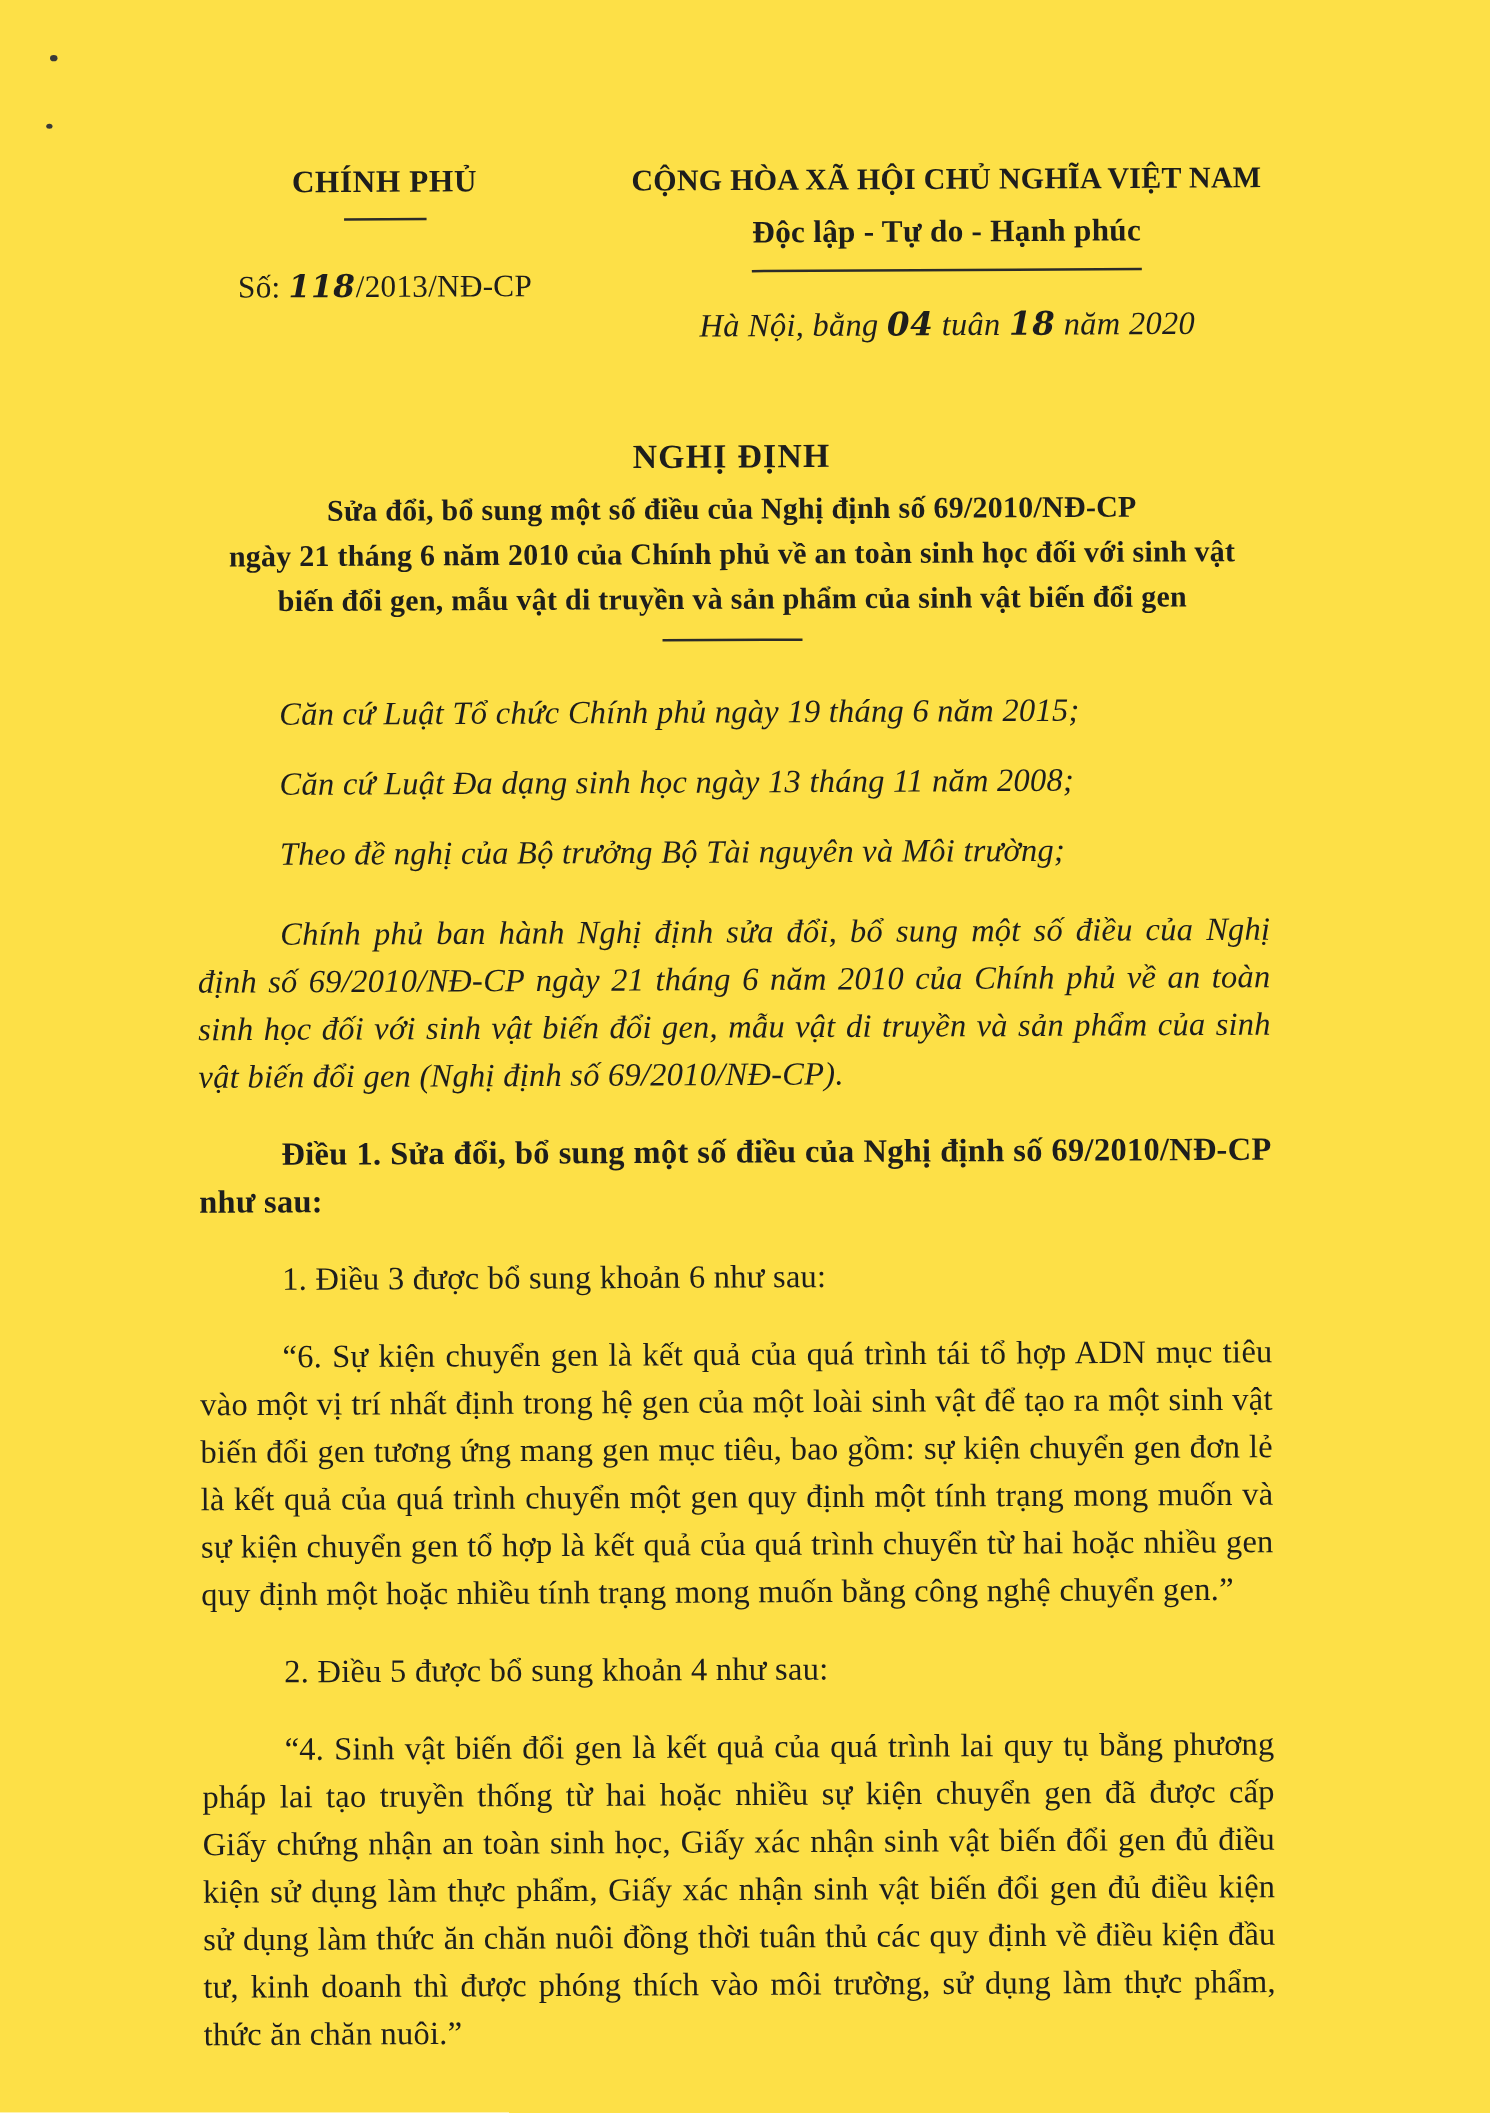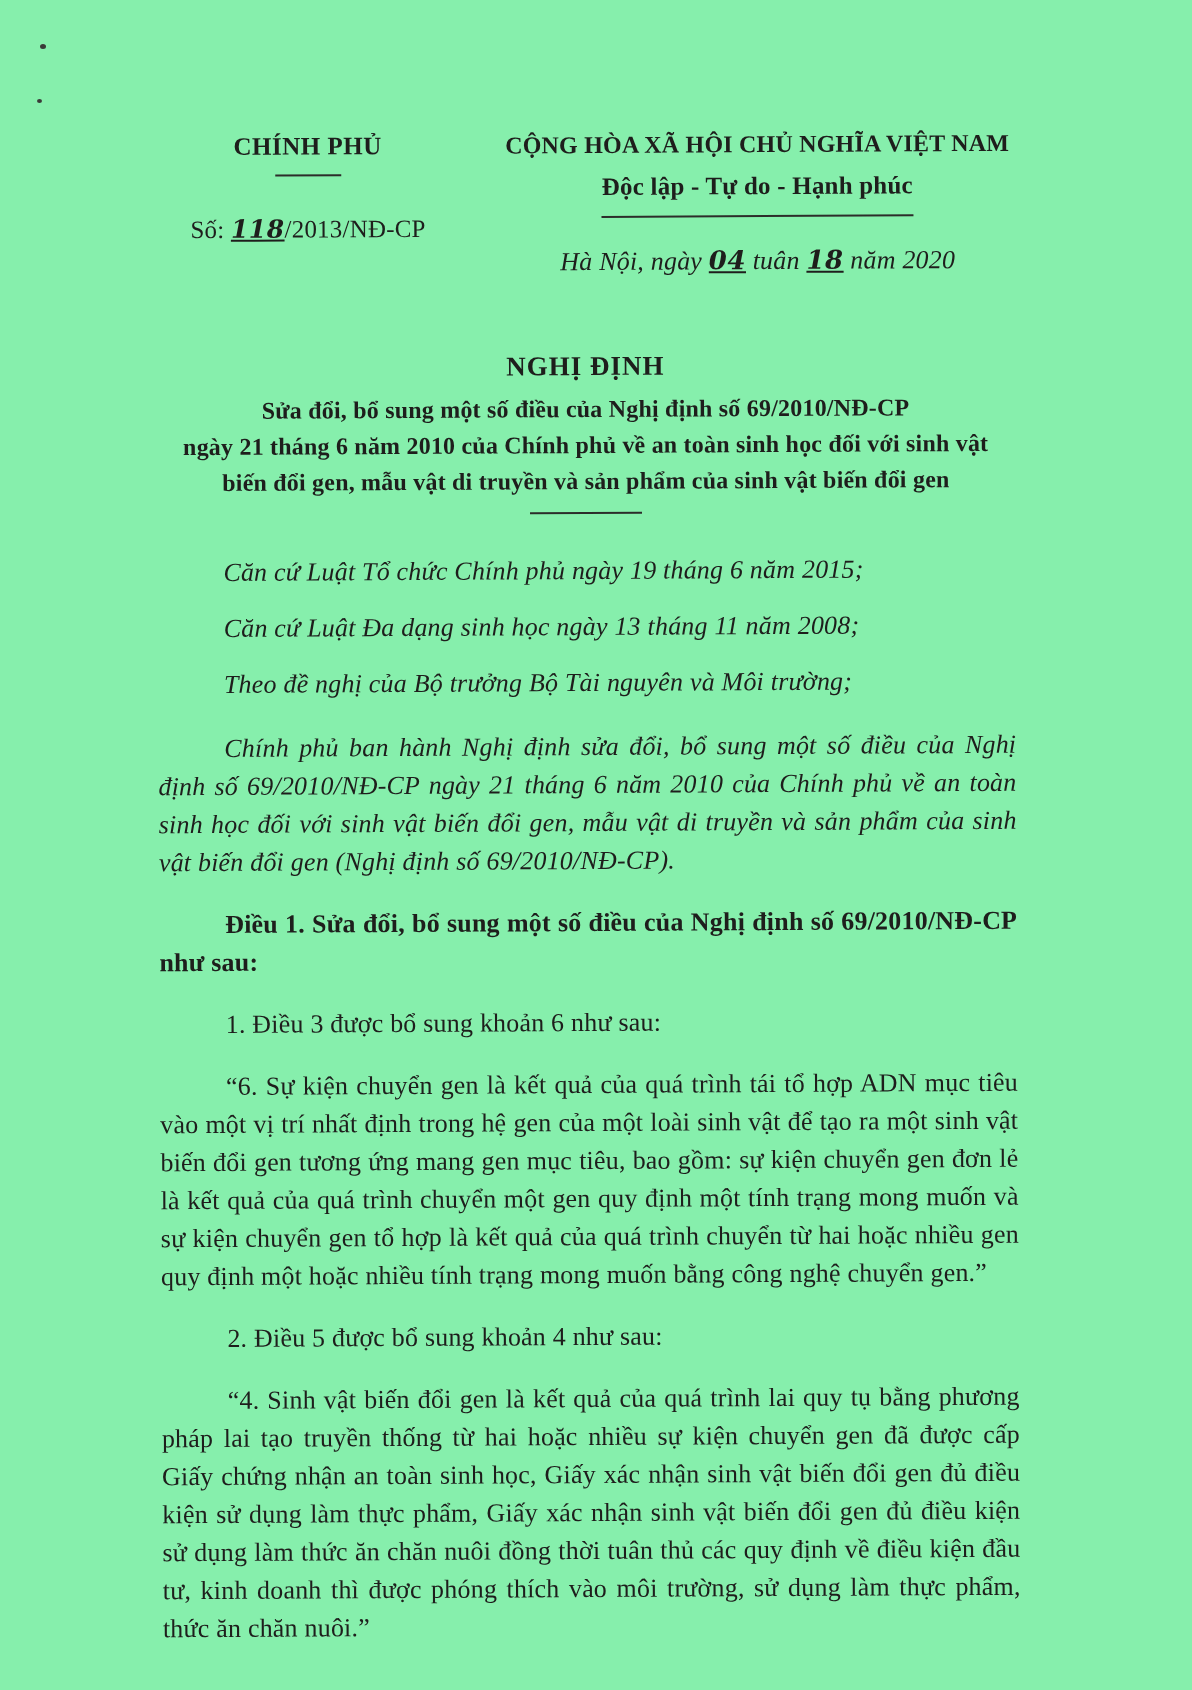--- a/index.html
+++ b/index.html
@@ -1,20 +1,20 @@
 <!DOCTYPE html>
 <html><head>
 <meta charset="utf-8">
 <style>
   html, body { margin: 0; padding: 0; background: #ffffff; }
   .page {
     position: relative;
     width: 1192px;
     height: 1690px;
-    background: #86efac;
+    background: #fde047;
     overflow: hidden;
     color: #1e1e1c;
     font-family: "Liberation Serif", "DejaVu Serif", serif;
   }
   .speck { position: absolute; background: #3a3a38; border-radius: 50%; }
   .speck1 { left: 40px; top: 44px; width: 6px; height: 5px; }
   .speck2 { left: 37px; top: 99px; width: 5px; height: 4px; }
 
   .content {
     position: absolute;
@@ -32,21 +32,21 @@
   .header { display: flex; justify-content: space-between; align-items: flex-start; }
   .header-left { width: 305px; text-align: center; }
   .agency { font-weight: bold; font-size: 25px; letter-spacing: 0.5px; }
   .agency-rule { width: 66px; border-top: 2px solid #2c2c2a; margin: 9px auto 0; }
   .doc-number { margin-top: 34px; font-size: 25px; }
   .header-right { width: 512px; text-align: center; }
   .motto1 { font-weight: bold; font-size: 24px; white-space: nowrap; }
   .motto2 { font-weight: bold; font-size: 25px; margin-top: 4px; }
   .motto-rule { width: 312px; border-top: 2px solid #2c2c2a; margin: 10px auto 0; }
   .place-date { margin-top: 24px; font-style: italic; font-size: 26px; white-space: nowrap; }
-  .hand { font-weight: bold; font-style: italic; font-family: "DejaVu Serif", serif; letter-spacing: 0.5px; text-decoration: underline; }
+  .hand { font-weight: bold; font-style: italic; font-family: "DejaVu Serif", serif; letter-spacing: 0.5px; }
 
   
   .doc-kind { text-align: center; font-weight: bold; font-size: 27px; margin-top: 66px; letter-spacing: 1px; }
   .doc-title { text-align: center; font-weight: bold; font-size: 24px; line-height: 36px; margin-top: 6px; }
   .title-rule { width: 112px; border-top: 2px solid #2c2c2a; margin: 13px auto 0; }
 
   
   .preamble { margin-top: 38px; }
   .preamble p { font-style: italic; text-indent: 66px; margin: 0 0 18px 0; }
   .enactment { font-style: italic; text-align: justify; text-indent: 66px; margin: 26px 0 0 0; }
@@ -69,21 +69,21 @@
         <div class="agency-rule"></div>
         <div class="doc-number">
           <span>Số: </span><span class="hand">118</span><span>/2013/NĐ-CP</span>
         </div>
       </div>
       <div class="header-right">
         <div class="motto1">CỘNG HÒA XÃ HỘI CHỦ NGHĨA VIỆT NAM</div>
         <div class="motto2">Độc lập - Tự do - Hạnh phúc</div>
         <div class="motto-rule"></div>
         <div class="place-date">
-          <span>Hà Nội, ngày </span><span class="hand">04</span><span> tuân </span><span class="hand">18</span><span> năm 2020</span>
+          <span>Hà Nội, bằng </span><span class="hand">04</span><span> tuân </span><span class="hand">18</span><span> năm 2020</span>
         </div>
       </div>
     </div>
 
     <div class="doc-kind">NGHỊ ĐỊNH</div>
     <div class="doc-title">
       <div>Sửa đổi, bổ sung một số điều của Nghị định số 69/2010/NĐ-CP</div>
       <div>ngày 21 tháng 6 năm 2010 của Chính phủ về an toàn sinh học đối với sinh vật</div>
       <div>biến đổi gen, mẫu vật di truyền và sản phẩm của sinh vật biến đổi gen</div>
     </div>

